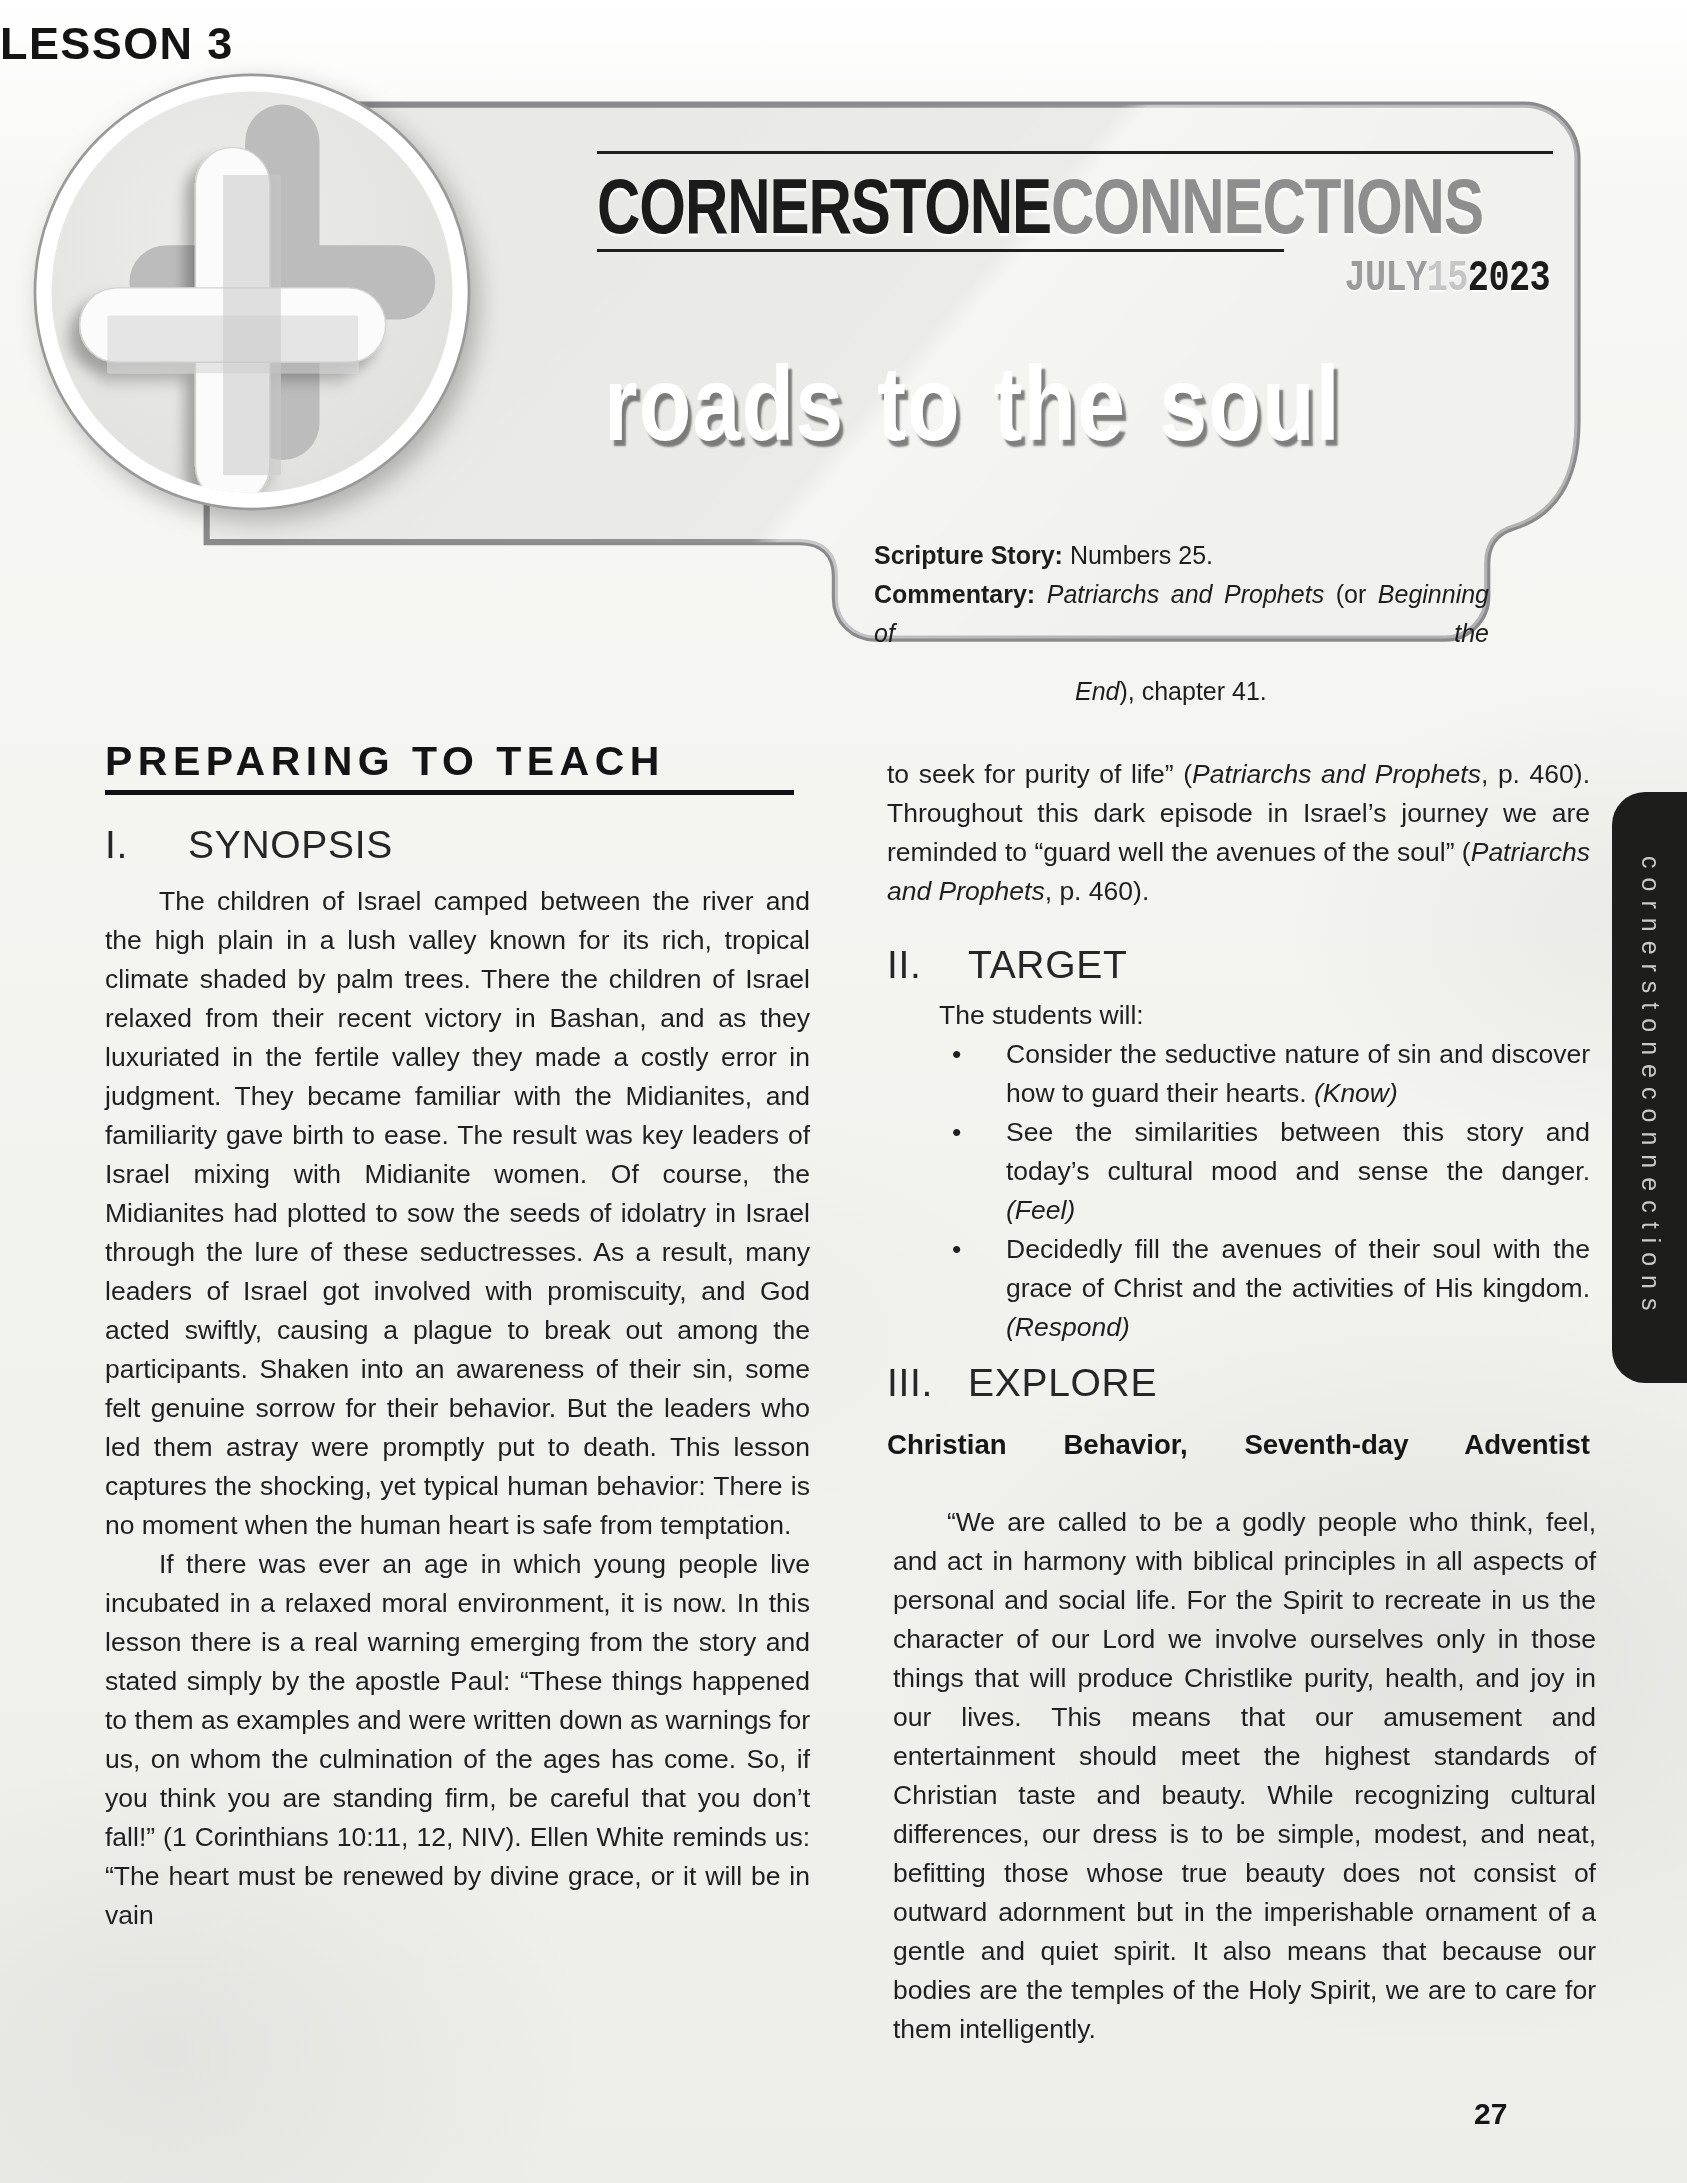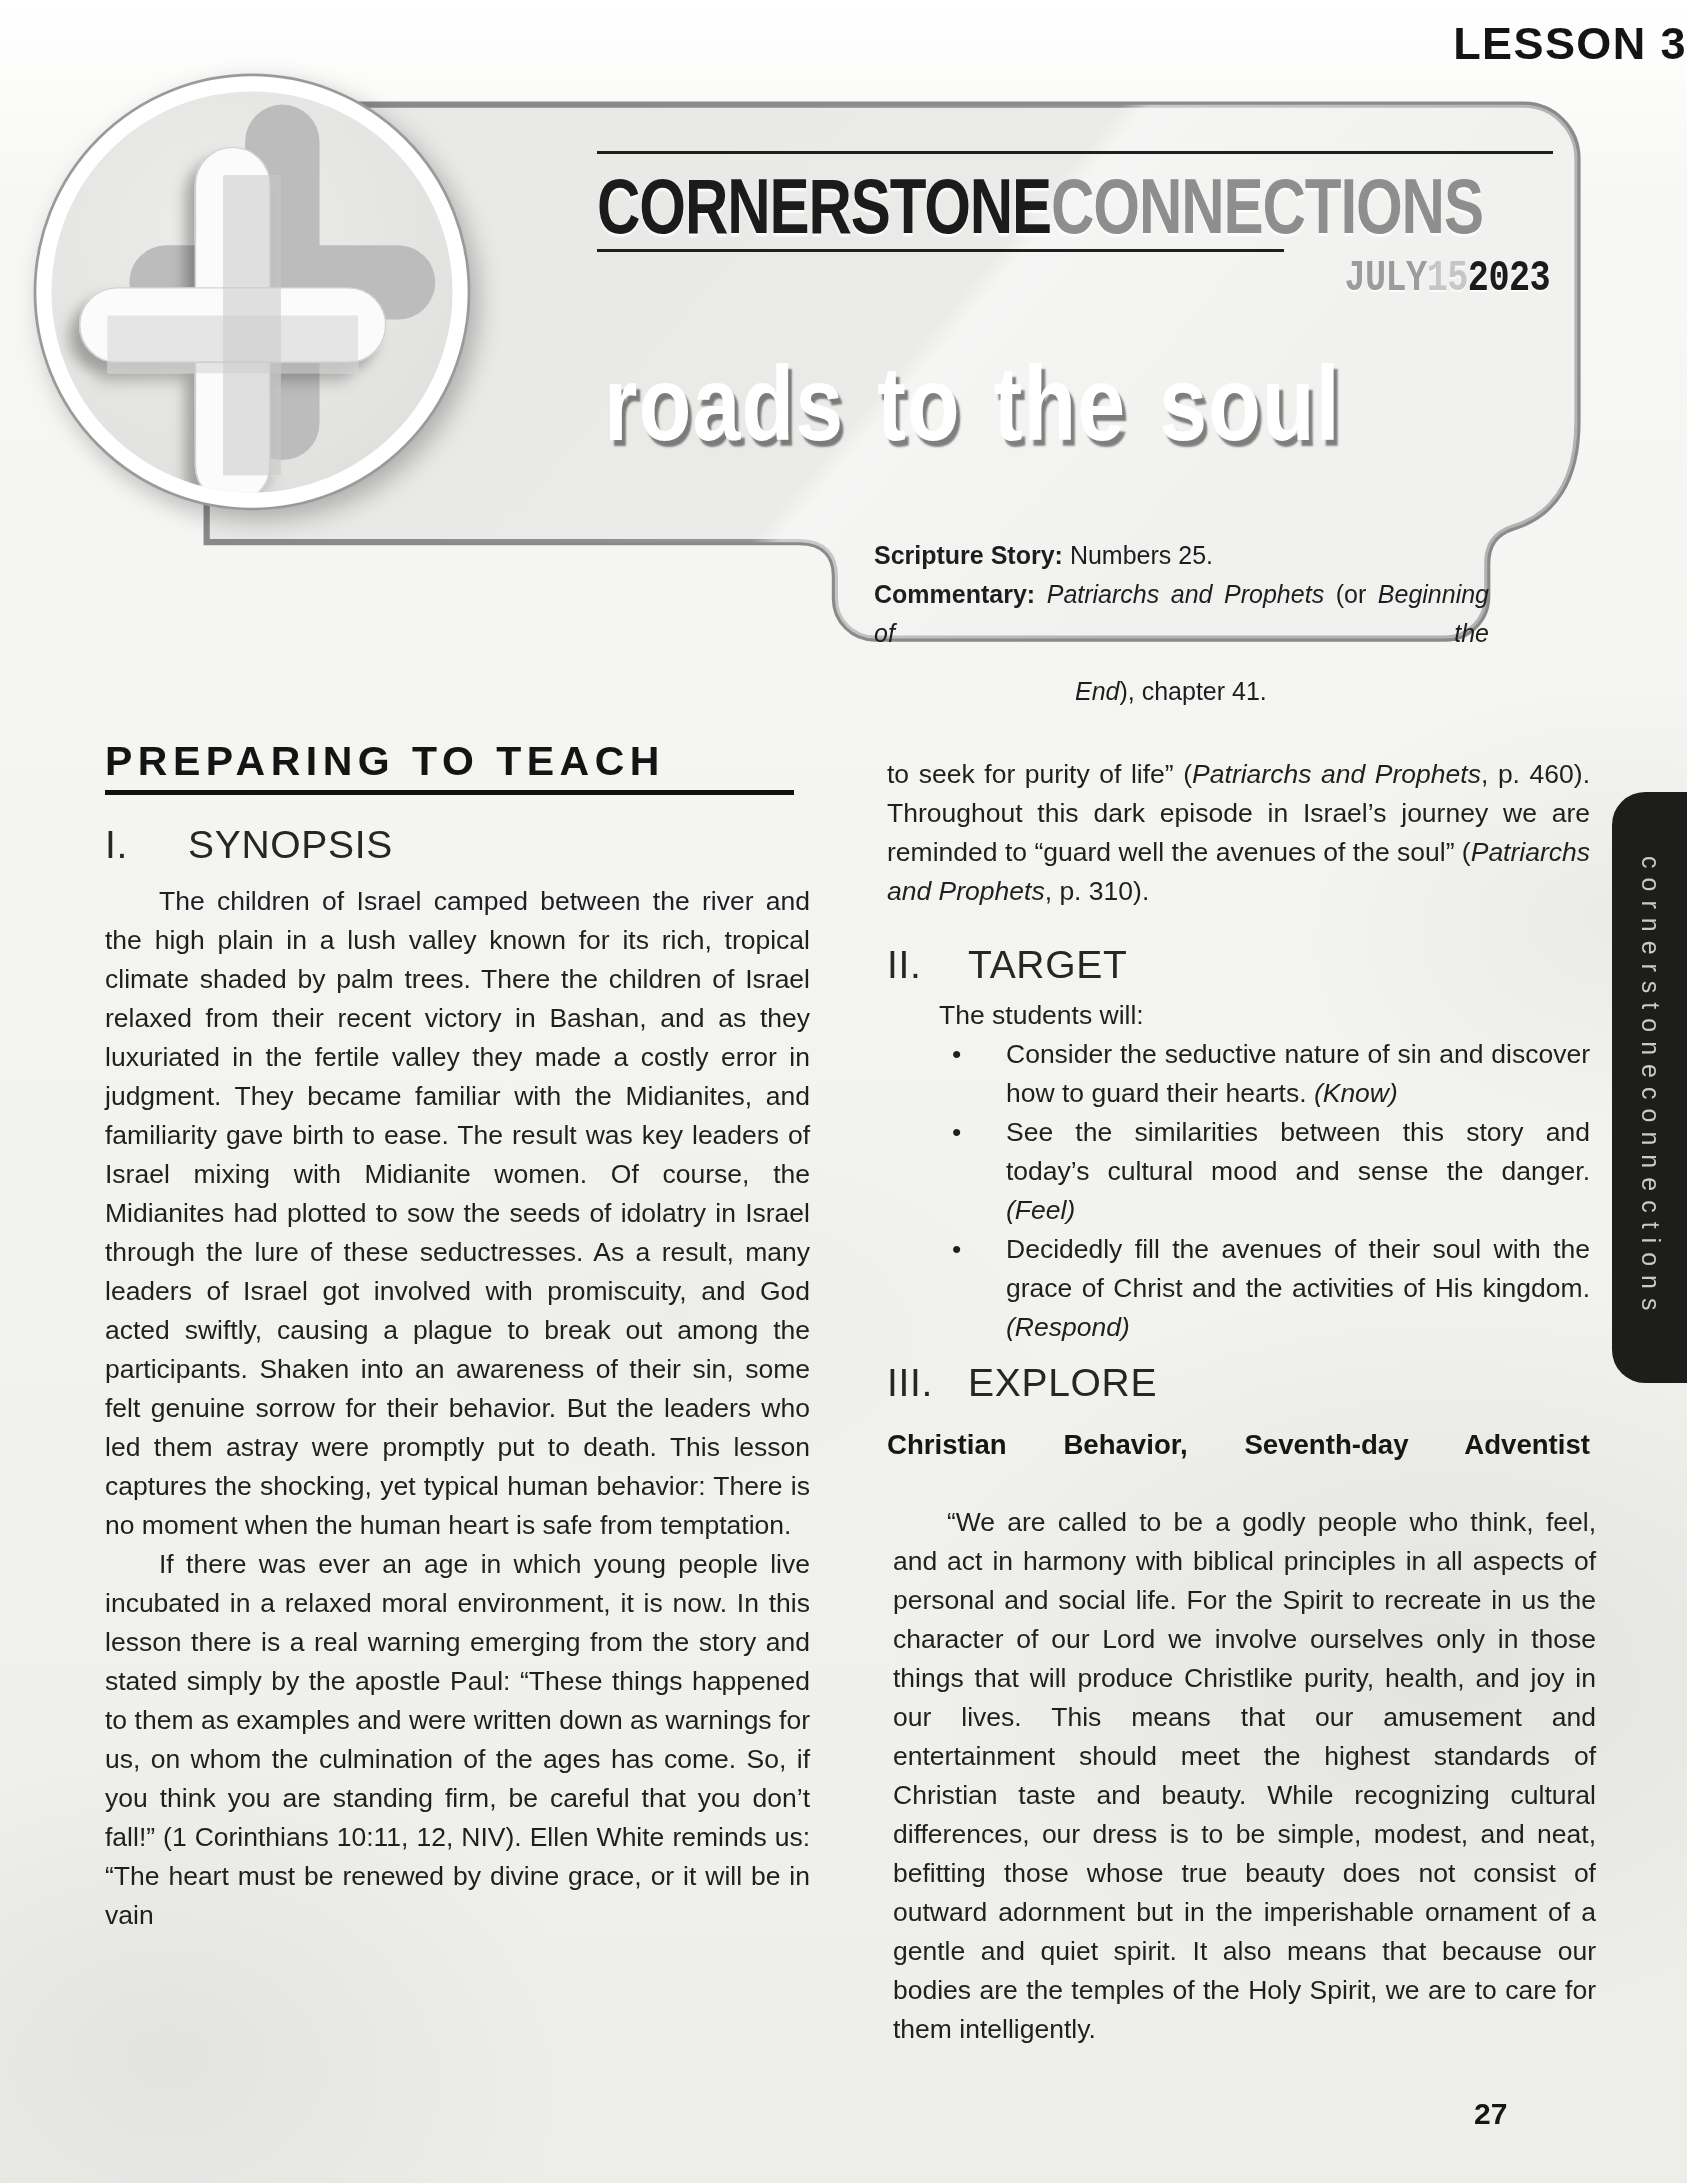--- a/index.html
+++ b/index.html
@@ -8,21 +8,21 @@
     font-family:"Liberation Sans","DejaVu Sans",sans-serif;color:#1f1f1f;
     background:
       radial-gradient(896px 620px at 86% 76%, rgba(178,178,176,.22), transparent 62%),
       radial-gradient(689px 517px at 10% 94%, rgba(183,183,181,.20), transparent 60%),
       radial-gradient(551px 386px at 96% 42%, rgba(188,188,186,.17), transparent 60%),
       radial-gradient(620px 344px at 40% 60%, rgba(200,200,198,.12), transparent 60%),
       linear-gradient(#ffffff, #f7f7f5 9%, #f2f2ef 58%, #ededea);
   }
   .abs{position:absolute;}
   
-  .lesson-label{left:0;top:18px;width:1687px;text-align:right;
+  .lesson-label{left:0;top:18px;width:1687px;text-align:left;
     font-size:45px;font-weight:700;letter-spacing:1.4px;color:#141414;}
   
   .banner-svg{left:0;top:0;}
   .rule{background:#1f1f1f;height:3.4px;}
   .rule1{left:597px;top:151px;width:956px;}
   .rule2{left:597px;top:249px;width:687px;}
   .wordmark{left:597px;top:168px;white-space:nowrap;line-height:1;
     font-size:77px;font-weight:700;letter-spacing:-1.4px;
     transform:scaleX(.78);transform-origin:left top;
     text-shadow:0 2.8px 2.1px rgba(255,255,255,.85);}
@@ -154,21 +154,21 @@
   <div class="abs sec-head" style="left:105px;top:825px;">
     <span class="num">I.</span>
     <span>SYNOPSIS</span>
   </div>
 
   <div class="abs body-text" style="left:105px;top:882px;width:705px;">
     <p>The children of Israel camped between the river and the high plain in a lush valley known for its rich, tropical climate shaded by palm trees. There the children of Israel relaxed from their recent victory in Bashan, and as they luxuriated in the fertile valley they made a costly error in judgment. They became familiar with the Midianites, and familiarity gave birth to ease. The result was key leaders of Israel mixing with Midianite women. Of course, the Midianites had plotted to sow the seeds of idolatry in Israel through the lure of these seductresses. As a result, many leaders of Israel got involved with promiscuity, and God acted swiftly, causing a plague to break out among the participants. Shaken into an awareness of their sin, some felt genuine sorrow for their behavior. But the leaders who led them astray were promptly put to death. This lesson captures the shocking, yet typical human behavior: There is no moment when the human heart is safe from temptation.</p>
     <p>If there was ever an age in which young people live incubated in a relaxed moral environment, it is now. In this lesson there is a real warning emerging from the story and stated simply by the apostle Paul: “These things happened to them as examples and were written down as warnings for us, on whom the culmination of the ages has come. So, if you think you are standing firm, be careful that you don’t fall!” (1 Corinthians 10:11, 12, NIV). Ellen White reminds us: “The heart must be renewed by divine grace, or it will be in vain</p>
   </div>
 
-  <div class="abs body-text" style="left:887px;top:755px;width:703px;"><span>to seek for purity of life” (</span><span class="it">Patriarchs and Prophets</span><span>, p. 460). Throughout this dark episode in Israel’s journey we are reminded to “guard well the avenues of the soul” (</span><span class="it">Patriarchs and Prophets</span><span>, p. 310).</span></div>
+  <div class="abs body-text" style="left:887px;top:755px;width:703px;"><span>to seek for purity of life” (</span><span class="it">Patriarchs and Prophets</span><span>, p. 460). Throughout this dark episode in Israel’s journey we are reminded to “guard well the avenues of the soul” (</span><span class="it">Patriarchs and Prophets</span><span>, p. 460).</span></div>
 
   <div class="abs sec-head" style="left:887px;top:945px;align-items:flex-end;">
     <span class="num" style="width:81px;">II.</span>
     <span>TARGET</span>
   </div>
   <div class="abs intro-line" style="left:939px;top:996px;">The students will:</div>
 
   <ul class="abs bullets" style="left:887px;top:1035px;width:703px;">
     <li>
       <span class="marker">•</span>

